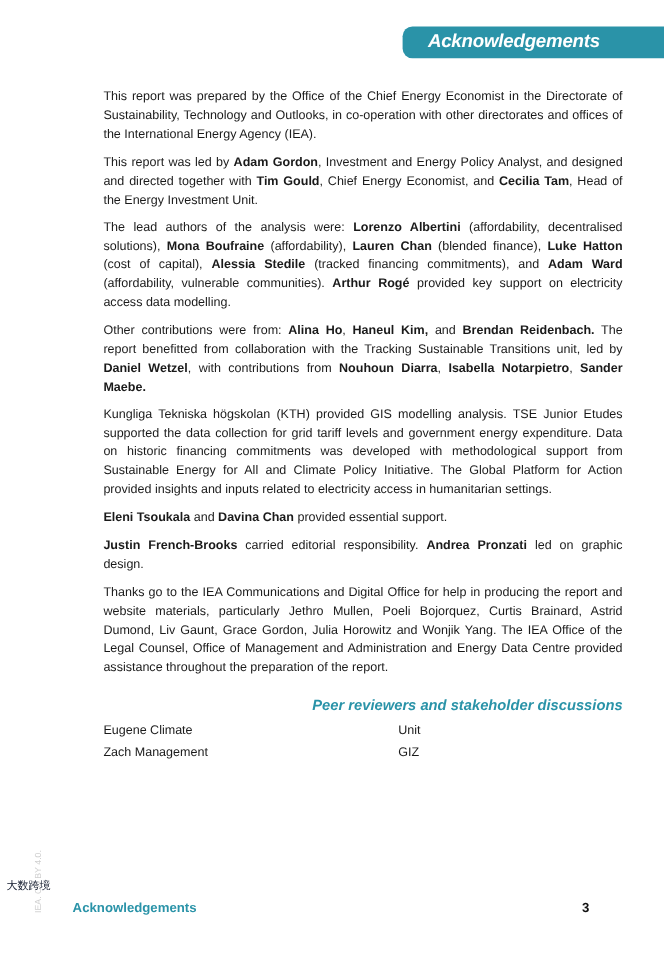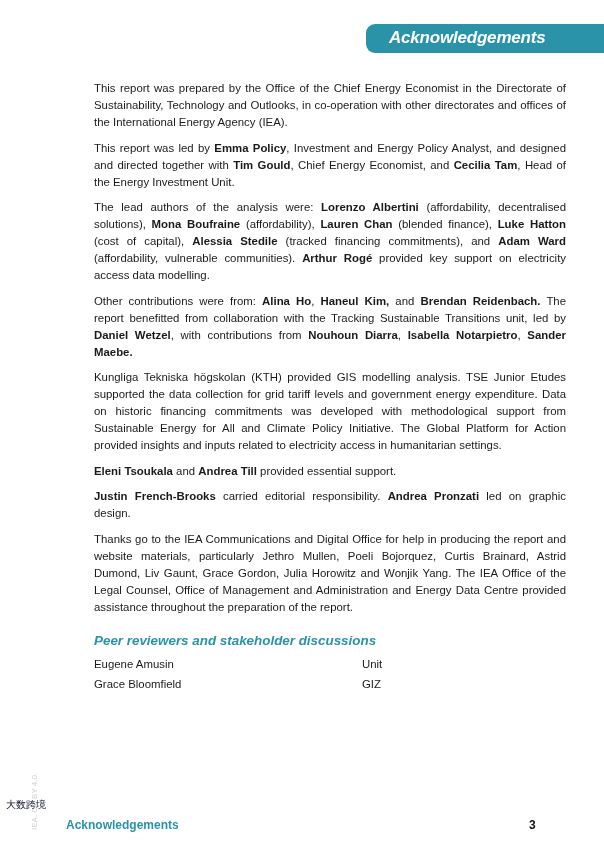--- a/index.html
+++ b/index.html
@@ -6,53 +6,53 @@
   body { width: 604px; height: 868px; position: relative; overflow: hidden;
          font-family: "Liberation Sans", sans-serif; color: #1a1a1a; }
   .header-tab { position: absolute; left: 366px; top: 24px; width: 238px; height: 29px;
     background: #2a93a8; border-radius: 9px 0 0 9px; }
   .header-tab span { position: absolute; left: 23px; top: 4px; color: #ffffff;
     font-size: 17px; font-weight: bold; font-style: italic; letter-spacing: -0.2px; }
   .content { position: absolute; left: 66px; top: 80px; width: 472px; margin-left: 28px; }
   p { margin: 0 0 8.5px 0; font-size: 11.4px; line-height: 17px; text-align: justify; }
   b { font-weight: bold; }
   h2 { margin: 17px 0 8px 0; font-size: 13.4px; color: #2a93a8; font-style: italic;
-       font-weight: bold; }
+       font-weight: bold; text-align: right; }
   .reviewers { display: grid; grid-template-columns: 268px 1fr; row-gap: 4px; margin-top: 3px; }
   .reviewers span { font-size: 11.4px; line-height: 16px; }
   .footer-title { position: absolute; left: 66px; top: 818px; font-size: 12px; font-weight: bold;
     color: #2a93a8; }
   .page-num { position: absolute; left: 529px; top: 818px; font-size: 12px; font-weight: bold; color: #111; }
   .license { position: absolute; left: 30px; top: 830px; transform: rotate(-90deg);
     transform-origin: left top; font-size: 8px; color: #cfcfcf; white-space: nowrap; }
   .watermark { position: absolute; left: 6px; top: 798px; font-size: 10px; color: #0f172a; }
 </style>
 </head>
 <body>
 
 <div class="header-tab">
   <span>Acknowledgements</span>
 </div>
 
 <div class="content">
   <div id="paras">
       <p><span>This report was prepared by the Office of the Chief Energy Economist in the Directorate of Sustainability, Technology and Outlooks, in co-operation with other directorates and offices of the International Energy Agency (IEA).</span></p>
-      <p><span>This report was led by </span><b>Emma Policy</b><span>, Investment and Energy Policy Analyst, and designed and directed together with </span><b>Tim Gould</b><span>, Chief Energy Economist, and </span><b>Cecilia Tam</b><span>, Head of the Energy Investment Unit.</span></p>
+      <p><span>This report was led by </span><b>Adam Gordon</b><span>, Investment and Energy Policy Analyst, and designed and directed together with </span><b>Tim Gould</b><span>, Chief Energy Economist, and </span><b>Cecilia Tam</b><span>, Head of the Energy Investment Unit.</span></p>
       <p><span>The lead authors of the analysis were: </span><b>Lorenzo Albertini</b><span> (affordability, decentralised solutions), </span><b>Mona Boufraine</b><span> (affordability), </span><b>Lauren Chan</b><span> (blended finance), </span><b>Luke Hatton</b><span> (cost of capital), </span><b>Alessia Stedile</b><span> (tracked financing commitments), and </span><b>Adam Ward</b><span> (affordability, vulnerable communities). </span><b>Arthur Rogé</b><span> provided key support on electricity access data modelling.</span></p>
       <p><span>Other contributions were from: </span><b>Alina Ho</b><span>, </span><b>Haneul Kim,</b><span> and </span><b>Brendan Reidenbach.</b><span> The report benefitted from collaboration with the Tracking Sustainable Transitions unit, led by </span><b>Daniel Wetzel</b><span>, with contributions from </span><b>Nouhoun Diarra</b><span>, </span><b>Isabella Notarpietro</b><span>, </span><b>Sander Maebe.</b></p>
       <p><span>Kungliga Tekniska högskolan (KTH) provided GIS modelling analysis. TSE Junior Etudes supported the data collection for grid tariff levels and government energy expenditure. Data on historic financing commitments was developed with methodological support from Sustainable Energy for All and Climate Policy Initiative. The Global Platform for Action provided insights and inputs related to electricity access in humanitarian settings.</span></p>
-      <p><b>Eleni Tsoukala</b><span> and </span><b>Andrea Till</b><span> provided essential support.</span></p>
+      <p><b>Eleni Tsoukala</b><span> and </span><b>Davina Chan</b><span> provided essential support.</span></p>
       <p><b>Justin French-Brooks</b><span> carried editorial responsibility. </span><b>Andrea Pronzati</b><span> led on graphic design.</span></p>
       <p><span>Thanks go to the IEA Communications and Digital Office for help in producing the report and website materials, particularly Jethro Mullen, Poeli Bojorquez, Curtis Brainard, Astrid Dumond, Liv Gaunt, Grace Gordon, Julia Horowitz and Wonjik Yang. The IEA Office of the Legal Counsel, Office of Management and Administration and Energy Data Centre provided assistance throughout the preparation of the report.</span></p>
     </div>
   <h2>Peer reviewers and stakeholder discussions</h2>
   <div class="reviewers" id="reviewers">
-      <span>Eugene Amusin</span>
+      <span>Eugene Climate</span>
       <span>Unit</span>
-      <span>Grace Bloomfield</span>
+      <span>Zach Management</span>
       <span>GIZ</span>
     </div>
 </div>
 
 <div class="license">IEA. CC BY 4.0.</div>
 <div class="footer-title">Acknowledgements</div>
 <div class="page-num">3</div>
 <div class="watermark">大数跨境</div>
 
 </body></html>

